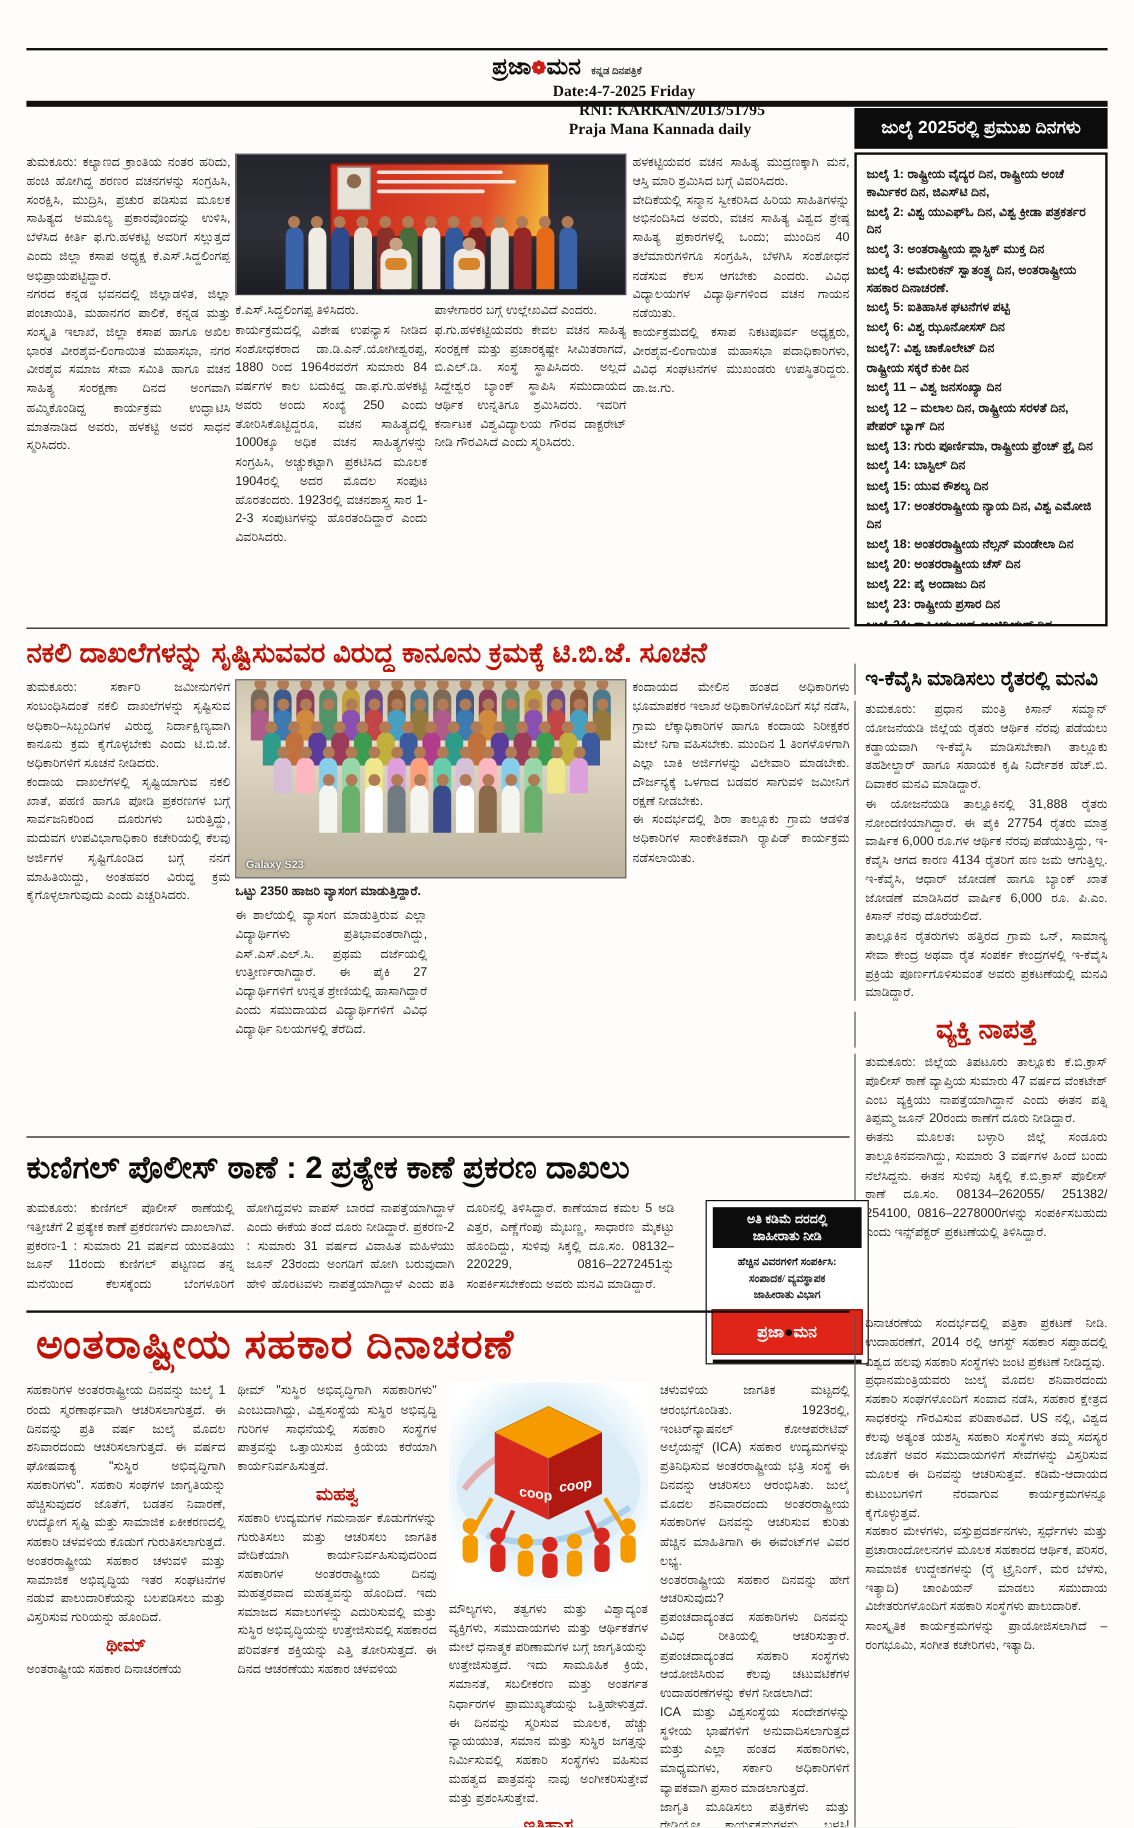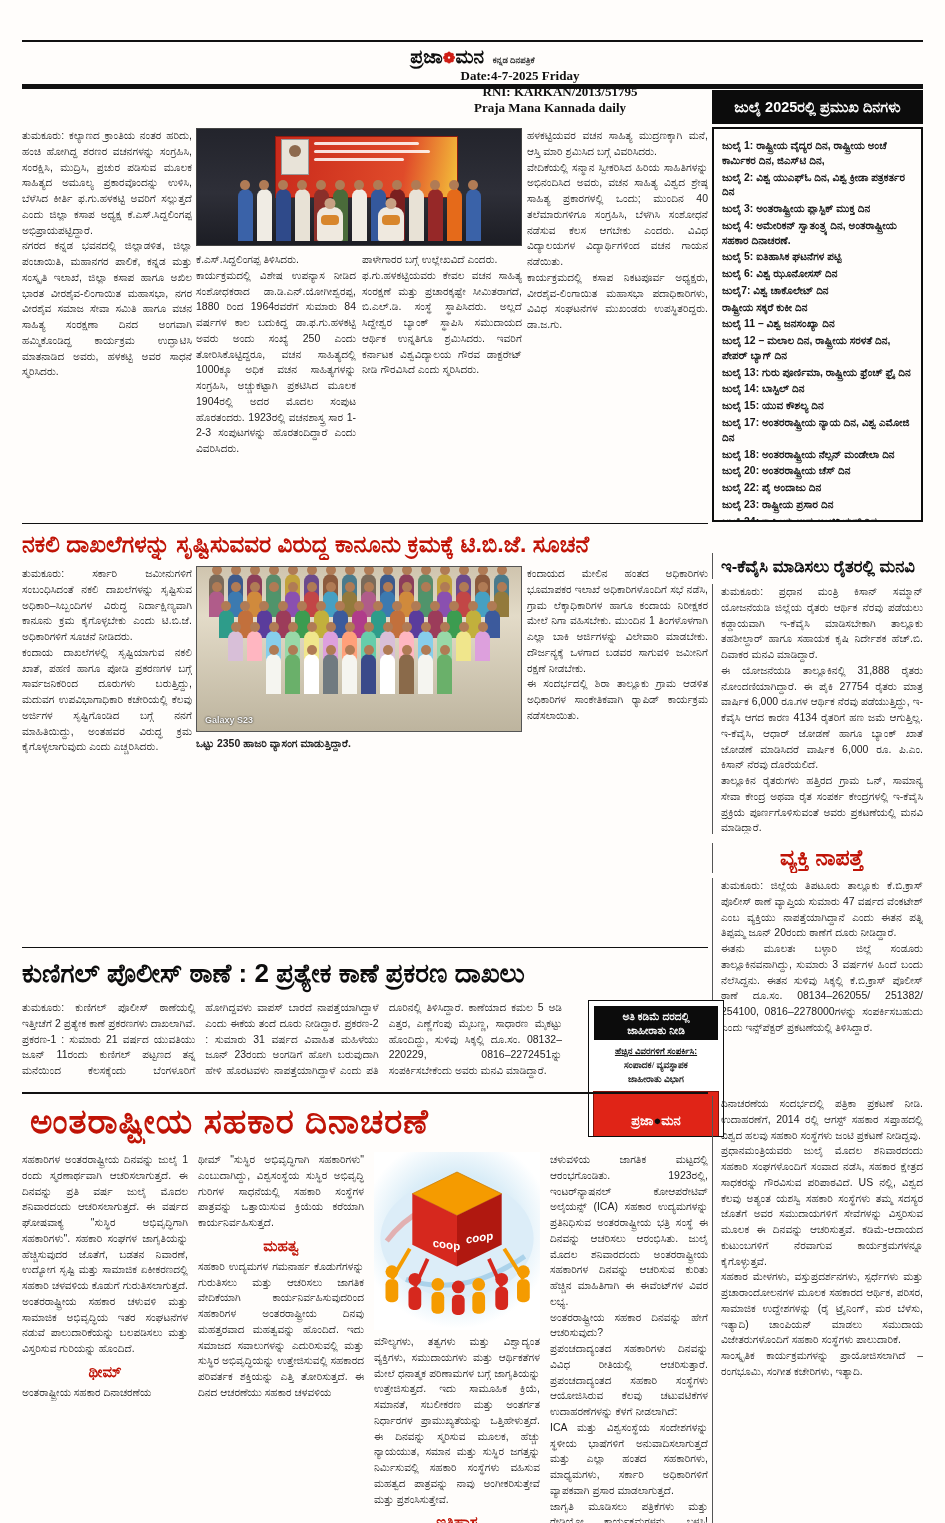--- a/index.html
+++ b/index.html
@@ -41,24 +41,24 @@
   .seated::before{content:'';position:absolute;top:-9px;left:50%;transform:translateX(-50%);width:11px;height:11px;border-radius:50%;background:#c7a083;}
   .seated::after{content:'';position:absolute;top:8px;left:4px;right:4px;height:10px;background:#d8862c;border-radius:4px;}
   .photo2{background:linear-gradient(180deg,#cfc4ae 0%,#e3dbc8 30%,#bdb49e 100%);overflow:hidden;position:relative;}
   .photo2 .crowd-row{margin-top:-7px;}
   .watermark{position:absolute;left:8px;bottom:6px;color:#f5f5f5;font-size:9px;font-weight:bold;
              text-shadow:0 0 2px #000;}
   
   .adbox{border:1.5px solid #0d0d0d;background:#fff;display:flex;flex-direction:column;align-items:center;overflow:hidden;}
   .ad-head{background:#0c0c0c;color:#fff;font-weight:bold;font-size:10.5px;text-align:center;line-height:1.35;
            width:92%;margin-top:5px;padding:3px 0;}
-  .ad-contact{font-size:8.6px;font-weight:bold;margin-top:6px;color:#111;text-decoration:underline;}
+  .ad-contact{font-size:8.6px;font-weight:bold;margin-top:6px;color:#111;}
   .ad-role{font-size:9px;font-weight:600;margin-top:3px;color:#222;font-family:Liberation Serif, serif;}
   .ad-logo{background:#e02417;color:#fff;font-weight:bold;font-size:13px;width:92%;text-align:center;
-           margin-top:6px;padding:21px 0;border:1px solid #7e120a;white-space:nowrap;}
+           margin-top:6px;padding:10px 0;border:1px solid #7e120a;white-space:nowrap;}
   .ad-logo .blob{color:#0c0c0c;}
   .ad-phone{background:#0c0c0c;color:#fff;font-weight:bold;font-size:11px;width:92%;text-align:center;
             margin-top:4px;padding:3px 0;}
   
   .coopwrap{width:100%;height:178px;position:relative;margin-bottom:4px;
             background:radial-gradient(circle at 50% 45%, #eaf5fb 0%, #d8ecf7 45%, #ffffff 75%);}
   .coopwrap svg{width:100%;height:100%;}
 </style>
 </head>
 <body>
@@ -228,20 +228,21 @@
           <span class="fig" style="background: rgb(245, 245, 240); height: 40px;"></span>
           <span class="fig" style="background: rgb(106, 176, 106); height: 40px;"></span>
         </div>
       </div>
     <div class="watermark">Galaxy S23</div>
   </div>
 
   <div class="abs btx" style="left:22px;top:566px;width:170px;height:378px">ತುಮಕೂರು: ಸರ್ಕಾರಿ ಜಮೀನುಗಳಿಗೆ ಸಂಬಂಧಿಸಿದಂತೆ ನಕಲಿ ದಾಖಲೆಗಳನ್ನು ಸೃಷ್ಟಿಸುವ ಅಧಿಕಾರಿ–ಸಿಬ್ಬಂದಿಗಳ ವಿರುದ್ಧ ನಿರ್ದಾಕ್ಷಿಣ್ಯವಾಗಿ ಕಾನೂನು ಕ್ರಮ ಕೈಗೊಳ್ಳಬೇಕು ಎಂದು ಟಿ.ಬಿ.ಜೆ. ಅಧಿಕಾರಿಗಳಿಗೆ ಸೂಚನೆ ನೀಡಿದರು.
 ಕಂದಾಯ ದಾಖಲೆಗಳಲ್ಲಿ ಸೃಷ್ಟಿಯಾಗುವ ನಕಲಿ ಖಾತೆ, ಪಹಣಿ ಹಾಗೂ ಪೋಡಿ ಪ್ರಕರಣಗಳ ಬಗ್ಗೆ ಸಾರ್ವಜನಿಕರಿಂದ ದೂರುಗಳು ಬರುತ್ತಿದ್ದು, ಮದುವಗ ಉಪವಿಭಾಗಾಧಿಕಾರಿ ಕಚೇರಿಯಲ್ಲಿ ಕೆಲವು ಅರ್ಜಿಗಳ ಸೃಷ್ಟಿಗೊಂಡಿದ ಬಗ್ಗೆ ನನಗೆ ಮಾಹಿತಿಯಿದ್ದು, ಅಂತಹವರ ವಿರುದ್ಧ ಕ್ರಮ ಕೈಗೊಳ್ಳಲಾಗುವುದು ಎಂದು ಎಚ್ಚರಿಸಿದರು.</div>
   <div class="abs btx" style="left:196px;top:736px;width:326px;height:16px;font-weight:bold">ಒಟ್ಟು 2350 ಹಾಜರಿ ವ್ಯಾಸಂಗ ಮಾಡುತ್ತಿದ್ದಾರೆ.</div>
+  <div class="abs btx" style="left:196px;top:756px;width:160px;height:188px">ಈ ಶಾಲೆಯಲ್ಲಿ ವ್ಯಾಸಂಗ ಮಾಡುತ್ತಿರುವ ಎಲ್ಲಾ ವಿದ್ಯಾರ್ಥಿಗಳು ಪ್ರತಿಭಾವಂತರಾಗಿದ್ದು, ಎಸ್.ಎಸ್.ಎಲ್.ಸಿ. ಪ್ರಥಮ ದರ್ಜೆಯಲ್ಲಿ ಉತ್ತೀರ್ಣರಾಗಿದ್ದಾರೆ. ಈ ಪೈಕಿ 27 ವಿದ್ಯಾರ್ಥಿಗಳಿಗೆ ಉನ್ನತ ಶ್ರೇಣಿಯಲ್ಲಿ ಹಾಸಾಗಿದ್ದಾರೆ ಎಂದು ಸಮುದಾಯದ ವಿದ್ಯಾರ್ಥಿಗಳಿಗೆ ವಿವಿಧ ವಿದ್ಯಾರ್ಥಿ ನಿಲಯಗಳಲ್ಲಿ ತೆರೆದಿದೆ.</div>
   <div class="abs btx" style="left:527px;top:566px;width:181px;height:378px">ಕಂದಾಯದ ಮೇಲಿನ ಹಂತದ ಅಧಿಕಾರಿಗಳು ಭೂಮಾಪಕರ ಇಲಾಖೆ ಅಧಿಕಾರಿಗಳೊಂದಿಗೆ ಸಭೆ ನಡೆಸಿ, ಗ್ರಾಮ ಲೆಕ್ಕಾಧಿಕಾರಿಗಳ ಹಾಗೂ ಕಂದಾಯ ನಿರೀಕ್ಷಕರ ಮೇಲೆ ನಿಗಾ ವಹಿಸಬೇಕು. ಮುಂದಿನ 1 ತಿಂಗಳೊಳಗಾಗಿ ಎಲ್ಲಾ ಬಾಕಿ ಅರ್ಜಿಗಳನ್ನು ವಿಲೇವಾರಿ ಮಾಡಬೇಕು. ದೌರ್ಜನ್ಯಕ್ಕೆ ಒಳಗಾದ ಬಡವರ ಸಾಗುವಳಿ ಜಮೀನಿಗೆ ರಕ್ಷಣೆ ನೀಡಬೇಕು.
 ಈ ಸಂದರ್ಭದಲ್ಲಿ ಶಿರಾ ತಾಲ್ಲೂಕು ಗ್ರಾಮ ಆಡಳಿತ ಅಧಿಕಾರಿಗಳ ಸಾಂಕೇತಿಕವಾಗಿ ರ‍್ಯಾಪಿಡ್ ಕಾರ್ಯಕ್ರಮ ನಡೆಸಲಾಯಿತು.</div>
 
   <div class="abs rz hl-black" style="left:712px;top:553px;width:211px;height:26px;font-size:16.5px;line-height:26px">ಇ-ಕೆವೈಸಿ ಮಾಡಿಸಲು ರೈತರಲ್ಲಿ ಮನವಿ</div>
   <div class="abs rz btx" style="left:712px;top:584px;width:211px;height:250px">ತುಮಕೂರು: ಪ್ರಧಾನ ಮಂತ್ರಿ ಕಿಸಾನ್ ಸಮ್ಮಾನ್ ಯೋಜನೆಯಡಿ ಜಿಲ್ಲೆಯ ರೈತರು ಆರ್ಥಿಕ ನೆರವು ಪಡೆಯಲು ಕಡ್ಡಾಯವಾಗಿ ಇ-ಕೆವೈಸಿ ಮಾಡಿಸಬೇಕಾಗಿ ತಾಲ್ಲೂಕು ತಹಶೀಲ್ದಾರ್ ಹಾಗೂ ಸಹಾಯಕ ಕೃಷಿ ನಿರ್ದೇಶಕ ಹೆಚ್.ಬಿ. ದಿವಾಕರ ಮನವಿ ಮಾಡಿದ್ದಾರೆ.
 ಈ ಯೋಜನೆಯಡಿ ತಾಲ್ಲೂಕಿನಲ್ಲಿ 31,888 ರೈತರು ನೋಂದಣಿಯಾಗಿದ್ದಾರೆ. ಈ ಪೈಕಿ 27754 ರೈತರು ಮಾತ್ರ ವಾರ್ಷಿಕ 6,000 ರೂ.ಗಳ ಆರ್ಥಿಕ ನೆರವು ಪಡೆಯುತ್ತಿದ್ದು, ಇ-ಕೆವೈಸಿ ಆಗದ ಕಾರಣ 4134 ರೈತರಿಗೆ ಹಣ ಜಮೆ ಆಗುತ್ತಿಲ್ಲ. ಇ-ಕೆವೈಸಿ, ಆಧಾರ್ ಜೋಡಣೆ ಹಾಗೂ ಬ್ಯಾಂಕ್ ಖಾತೆ ಜೋಡಣೆ ಮಾಡಿಸಿದರೆ ವಾರ್ಷಿಕ 6,000 ರೂ. ಪಿ.ಎಂ. ಕಿಸಾನ್ ನೆರವು ದೊರೆಯಲಿದೆ.
 ತಾಲ್ಲೂಕಿನ ರೈತರುಗಳು ಹತ್ತಿರದ ಗ್ರಾಮ ಒನ್, ಸಾಮಾನ್ಯ ಸೇವಾ ಕೇಂದ್ರ ಅಥವಾ ರೈತ ಸಂಪರ್ಕ ಕೇಂದ್ರಗಳಲ್ಲಿ ಇ-ಕೆವೈಸಿ ಪ್ರಕ್ರಿಯೆ ಪೂರ್ಣಗೊಳಿಸುವಂತೆ ಅವರು ಪ್ರಕಟಣೆಯಲ್ಲಿ ಮನವಿ ಮಾಡಿದ್ದಾರೆ.</div>
 
   <div class="abs rz hl-red" style="left:712px;top:843px;width:211px;height:30px;font-size:22px;line-height:30px;text-align:center">ವ್ಯಕ್ತಿ ನಾಪತ್ತೆ</div>
   <div class="abs rz btx" style="left:712px;top:878px;width:211px;height:210px">ತುಮಕೂರು: ಜಿಲ್ಲೆಯ ತಿಪಟೂರು ತಾಲ್ಲೂಕು ಕೆ.ಬಿ.ಕ್ರಾಸ್ ಪೊಲೀಸ್ ಠಾಣೆ ವ್ಯಾಪ್ತಿಯ ಸುಮಾರು 47 ವರ್ಷದ ವೆಂಕಟೇಶ್ ಎಂಬ ವ್ಯಕ್ತಿಯು ನಾಪತ್ತೆಯಾಗಿದ್ದಾನೆ ಎಂದು ಈತನ ಪತ್ನಿ ತಿಪ್ಪಮ್ಮ ಜೂನ್ 20ರಂದು ಠಾಣೆಗೆ ದೂರು ನೀಡಿದ್ದಾರೆ.

